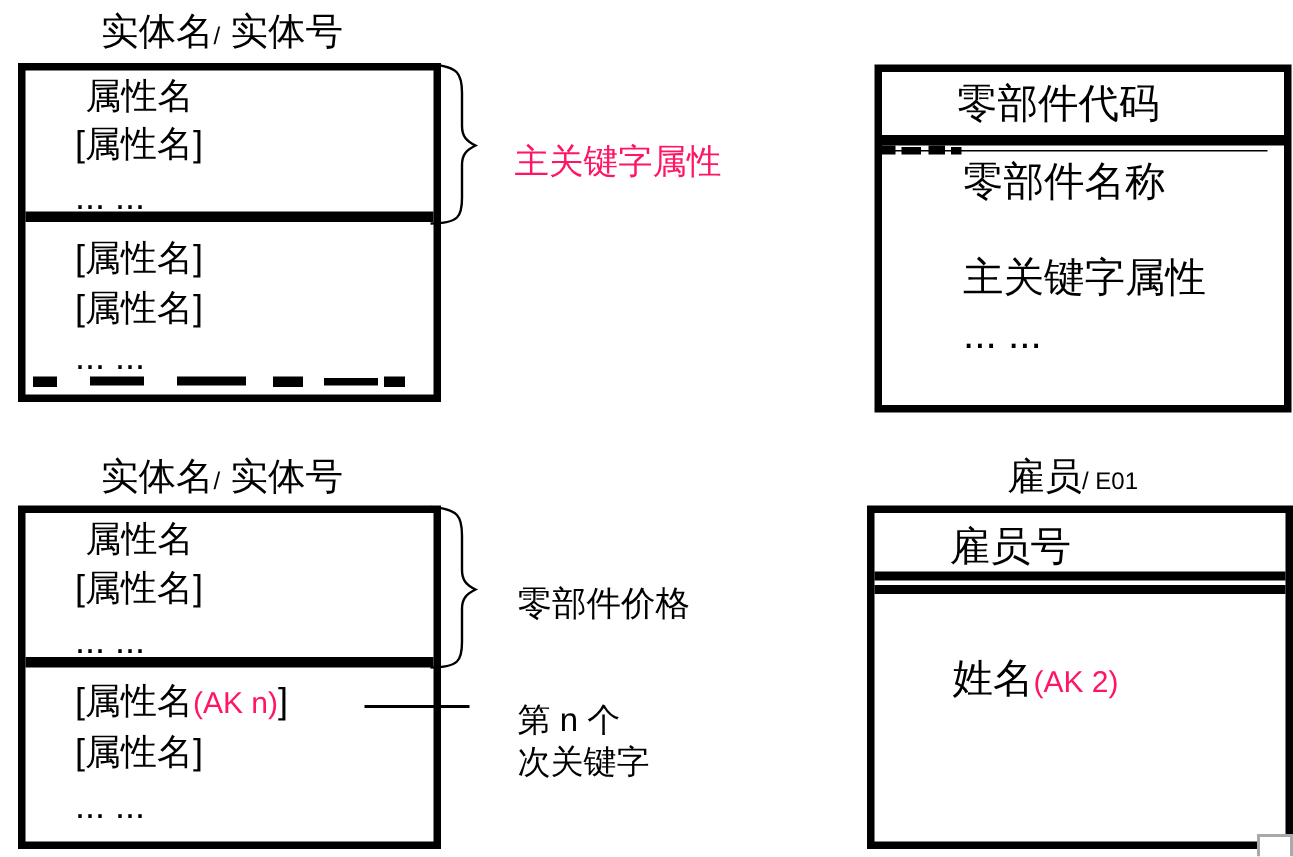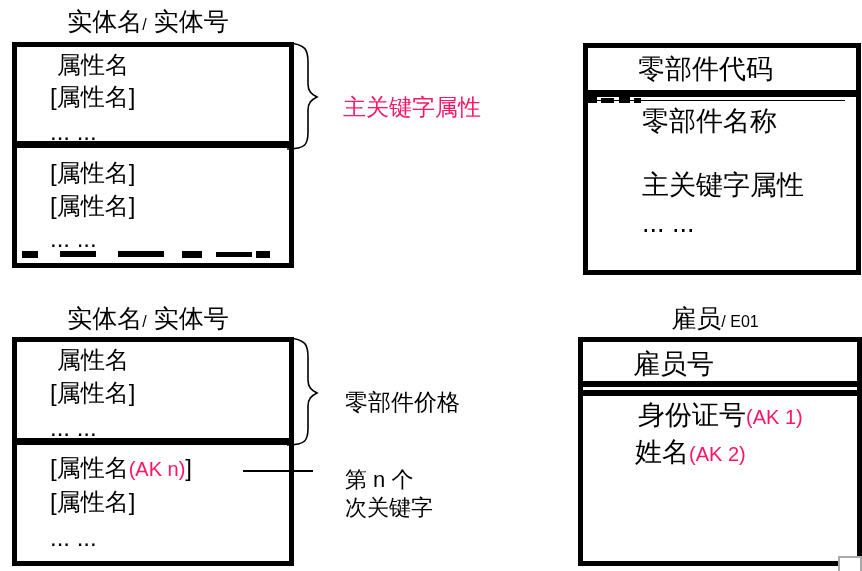--- a/index.html
+++ b/index.html
@@ -118,19 +118,18 @@
   <div class="note-black sm" style="left:345px; top:493px;">次关键字</div>
 
   <div class="title" style="left:578px; top:304px; width:274px;">
     <span class="big">雇员</span><span class="small">/ E01</span><span class="big"></span>
   </div>
 
   <div class="ebox" style="left:578px; top:337px; width:274px; height:219px;">
     <div class="hdr" style="top:7px;">雇员号</div>
     <div class="divider" style="top:39px; height:6px;"></div>
     <div class="divider" style="top:48px; height:6px;"></div>
-    <div class="row rowR" style="top:58px; left:55px;"><span>身份证号</span><span class="ak">(AK 1)</span></div>
     <div class="row rowR" style="top:95px; left:52px;"><span>姓名</span><span class="ak">(AK 2)</span></div>
   </div>
 
   <div class="ghost-square" style="left:838px; top:556px; width:20px; height:26px;"></div>
 
 </div>
 
 </body></html>

